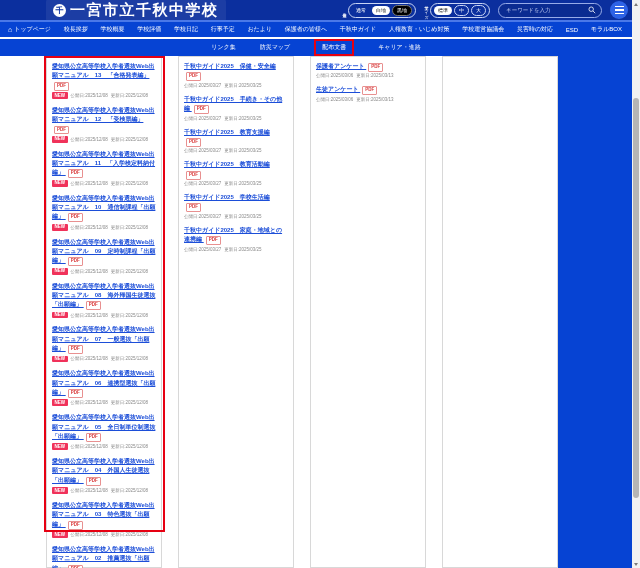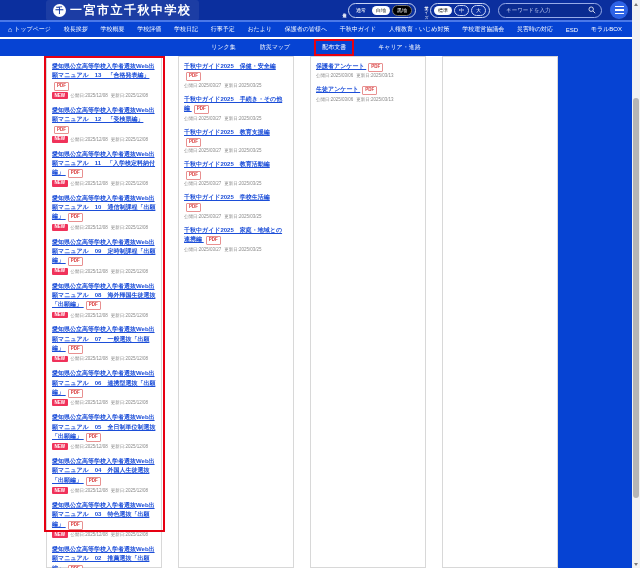--- a/index.html
+++ b/index.html
@@ -4,21 +4,21 @@
 <style>
   html,body{margin:0;padding:0;}
   body{
     width:640px;height:568px;position:relative;overflow:hidden;
     background:#ffffff;font-family:"Liberation Sans",sans-serif;
   }
   
   .topbar{position:absolute;left:0;top:0;width:640px;height:20px;background:#0b2f9e;display:flex;align-items:center;}
   .brand{display:flex;align-items:center;gap:4px;margin-left:46px;background:rgba(255,255,255,.07);padding:2px 7px;border-radius:3px;}
   .emblem{width:13px;height:13px;border-radius:50%;background:#fff;color:#0b2f9e;font-size:8px;line-height:13px;text-align:center;font-weight:bold;flex:0 0 auto;}
-  .school-name{color:#fff;font-family:Liberation Mono, monospace;font-weight:bold;font-size:12px;letter-spacing:1.5px;white-space:nowrap;}
+  .school-name{color:#fff;font-family:Liberation Mono, monospace;font-weight:bold;font-size:15px;letter-spacing:1.5px;white-space:nowrap;}
   .controls{position:absolute;right:12px;top:0;height:20px;display:flex;align-items:center;gap:8px;}
   .ctrl-group{display:flex;align-items:center;gap:2px;}
   .ctrl-label{color:#fff;font-size:4px;writing-mode:vertical-rl;line-height:1;max-height:14px;letter-spacing:0;}
   .capsule{display:flex;align-items:center;gap:2px;border:1px solid #c8d4f5;border-radius:9px;padding:1px 3px;}
   .opt{font-size:5px;padding:1.5px 4px;border-radius:6px;color:#fff;white-space:nowrap;cursor:pointer;}
   .opt-white,.opt-sel{background:#fff;color:#111;}
   .opt-black{background:#000;color:#fff;border:1px solid #777;}
   .opt-out{border:1px solid #c8d4f5;}
   .search{display:flex;align-items:center;border:1px solid #97abe8;border-radius:8px;height:13px;padding:0 5px;gap:3px;width:92px;background:rgba(0,0,0,.08);}
   .search input{flex:1;min-width:0;background:transparent;border:none;outline:none;color:#fff;font-size:5.5px;font-family:"Liberation Sans",sans-serif;}

